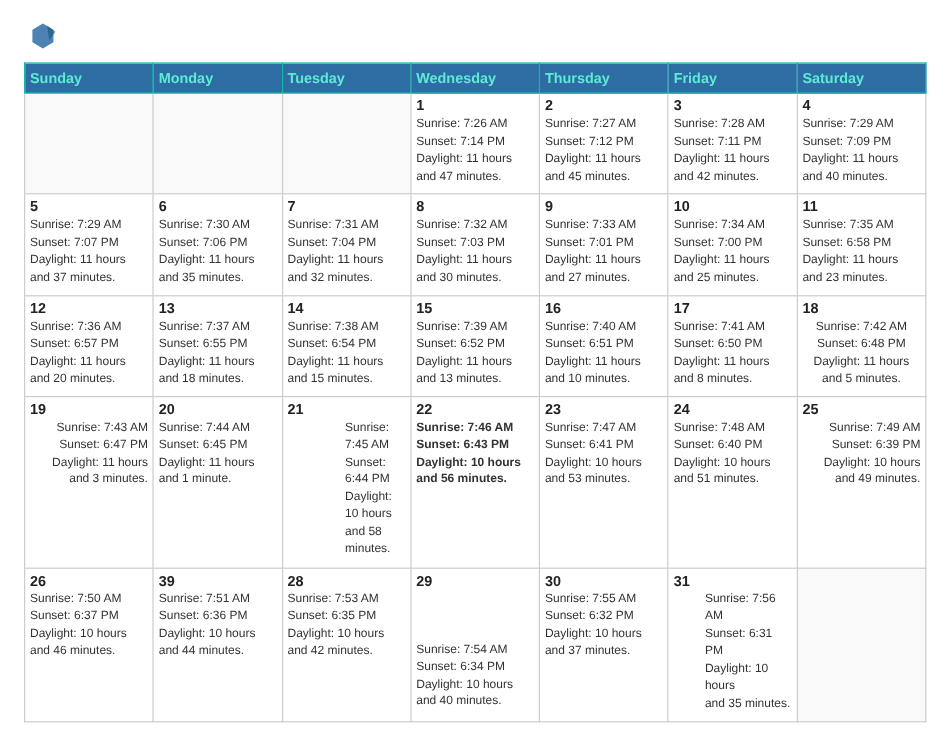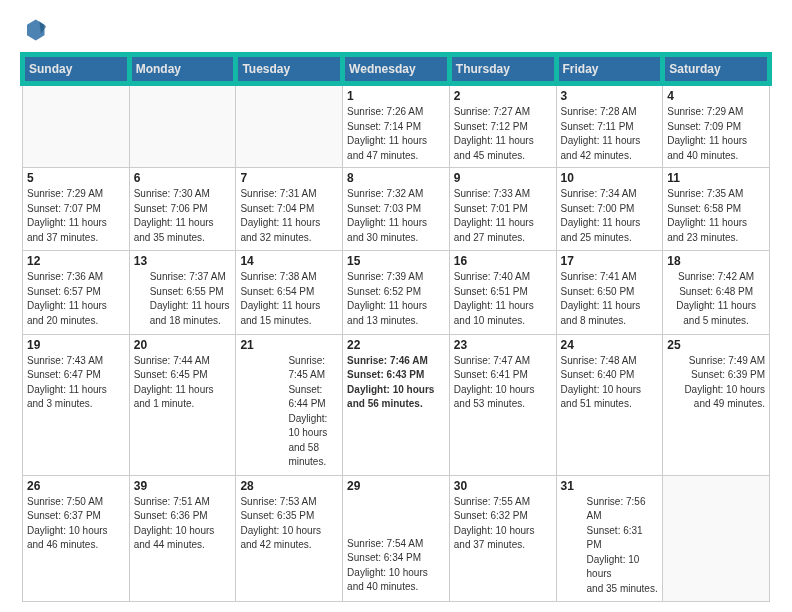--- a/index.html
+++ b/index.html
@@ -54,26 +54,26 @@
     }
     .calendar {
       flex: 1;
       border: 1px solid #ccc;
       border-collapse: collapse;
       width: 100%;
       table-layout: fixed;
     }
     .calendar th {
       background: #2e6da4;
-      color: #e5e5e5;
+      color: #5eead4;
       font-size: 12px;
       font-weight: bold;
       padding: 5px 4px;
       text-align: left;
-      border: 5px solid #14b8a6;
+      border: 1px solid #14b8a6;
     }
     .calendar td {
       border: 1px solid #ccc;
       vertical-align: top;
       padding: 3px 4px;
       font-size: 10.5px;
       color: #222;
       height: 82px;
     }
     .calendar td.empty {
@@ -212,21 +212,21 @@
         <tr>
           <td>
             <div class="day-num">12</div>
             <div class="day-detail" style="white-space: pre-line;">Sunrise: 7:36 AM
 Sunset: 6:57 PM
 Daylight: 11 hours
 and 20 minutes.</div>
           </td>
           <td>
             <div class="day-num">13</div>
-            <div class="day-detail" style="white-space: pre-line; margin-left: 16px;">Sunrise: 7:37 AM
+            <div class="day-detail" style="white-space: pre-line;">Sunrise: 7:37 AM
 Sunset: 6:55 PM
 Daylight: 11 hours
 and 18 minutes.</div>
           </td>
           <td>
             <div class="day-num">14</div>
             <div class="day-detail" style="white-space: pre-line;">Sunrise: 7:38 AM
 Sunset: 6:54 PM
 Daylight: 11 hours
 and 15 minutes.</div>
@@ -256,21 +256,21 @@
             <div class="day-num">18</div>
             <div class="day-detail" style="white-space: pre-line; text-align: center;">Sunrise: 7:42 AM
 Sunset: 6:48 PM
 Daylight: 11 hours
 and 5 minutes.</div>
           </td>
         </tr>
         <tr>
           <td>
             <div class="day-num">19</div>
-            <div class="day-detail" style="white-space: pre-line;">Sunrise: 7:43 AM
+            <div class="day-detail" style="white-space: pre-line; text-align: right;">Sunrise: 7:43 AM
 Sunset: 6:47 PM
 Daylight: 11 hours
 and 3 minutes.</div>
           </td>
           <td>
             <div class="day-num">20</div>
             <div class="day-detail" style="white-space: pre-line;">Sunrise: 7:44 AM
 Sunset: 6:45 PM
 Daylight: 11 hours
 and 1 minute.</div>

